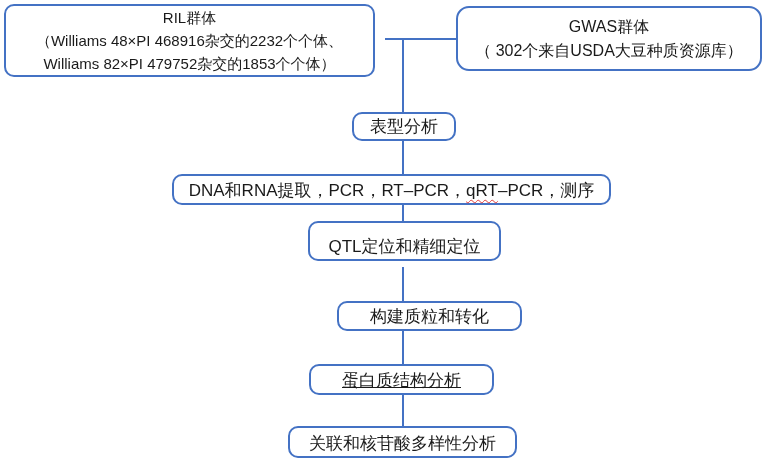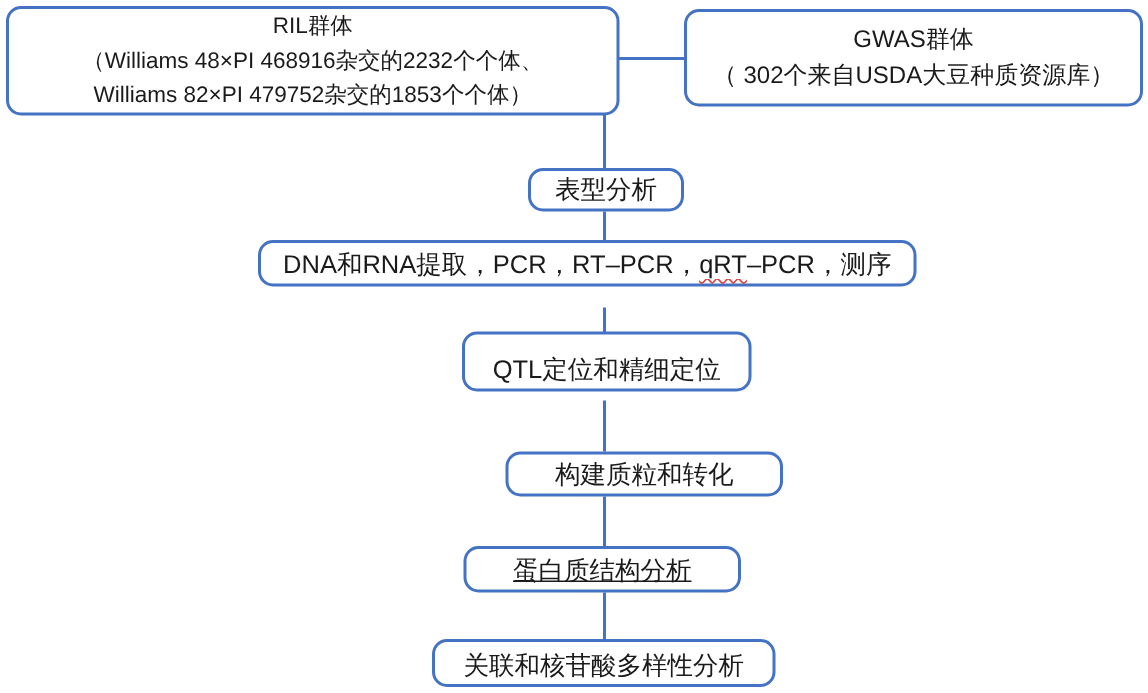--- a/index.html
+++ b/index.html
@@ -47,36 +47,36 @@
 <div class="canvas">
 
   <div class="connector" style="left:385px; top:38px; width:72px; height:2px;"></div>
   <div class="connector" style="left:402px; top:38px; width:2px; height:74px;"></div>
   <div class="connector" style="left:402px; top:141px; width:2px; height:33px;"></div>
   <div class="connector" style="left:402px; top:205px; width:2px; height:32px;"></div>
   <div class="connector" style="left:402px; top:267px; width:2px; height:34px;"></div>
   <div class="connector" style="left:402px; top:331px; width:2px; height:33px;"></div>
   <div class="connector" style="left:402px; top:395px; width:2px; height:31px;"></div>
 
-  <div class="node ril" style="left:4px; top:4px; width:409px; height:73px;">
+  <div class="node ril" style="left:4px; top:4px; width:371px; height:73px;">
     <div>RIL群体</div>
     <div>（Williams 48×PI 468916杂交的2232个个体、</div>
     <div>Williams 82×PI 479752杂交的1853个个体）</div>
   </div>
 
-  <div class="node gwas" style="left:456px; top:6px; width:306px; height:65px;">
+  <div class="node gwas" style="left:456px; top:6px; width:306px; height:65px;border-radius:13px;">
     <div>GWAS群体</div>
     <div>（ 302个来自USDA大豆种质资源库）</div>
   </div>
 
   <div class="node flow" style="left:352px; top:112px; width:104px; height:29px;">
     <div>表型分析</div>
   </div>
 
-  <div class="node flow" style="left:172px; top:160px; width:439px; height:31px;">
+  <div class="node flow" style="left:172px; top:174px; width:439px; height:31px;">
     <div>
       <span>DNA和RNA提取，PCR，RT–PCR，</span><span class="misspelled">qRT</span><span>–PCR，测序</span>
     </div>
   </div>
 
   <div class="node flow" style="left:308px; top:221px; width:193px; height:40px;">
     <div>QTL定位和精细定位</div>
   </div>
 
   <div class="node flow" style="left:309px; top:301px; width:185px; height:30px;margin-left:28px;">

